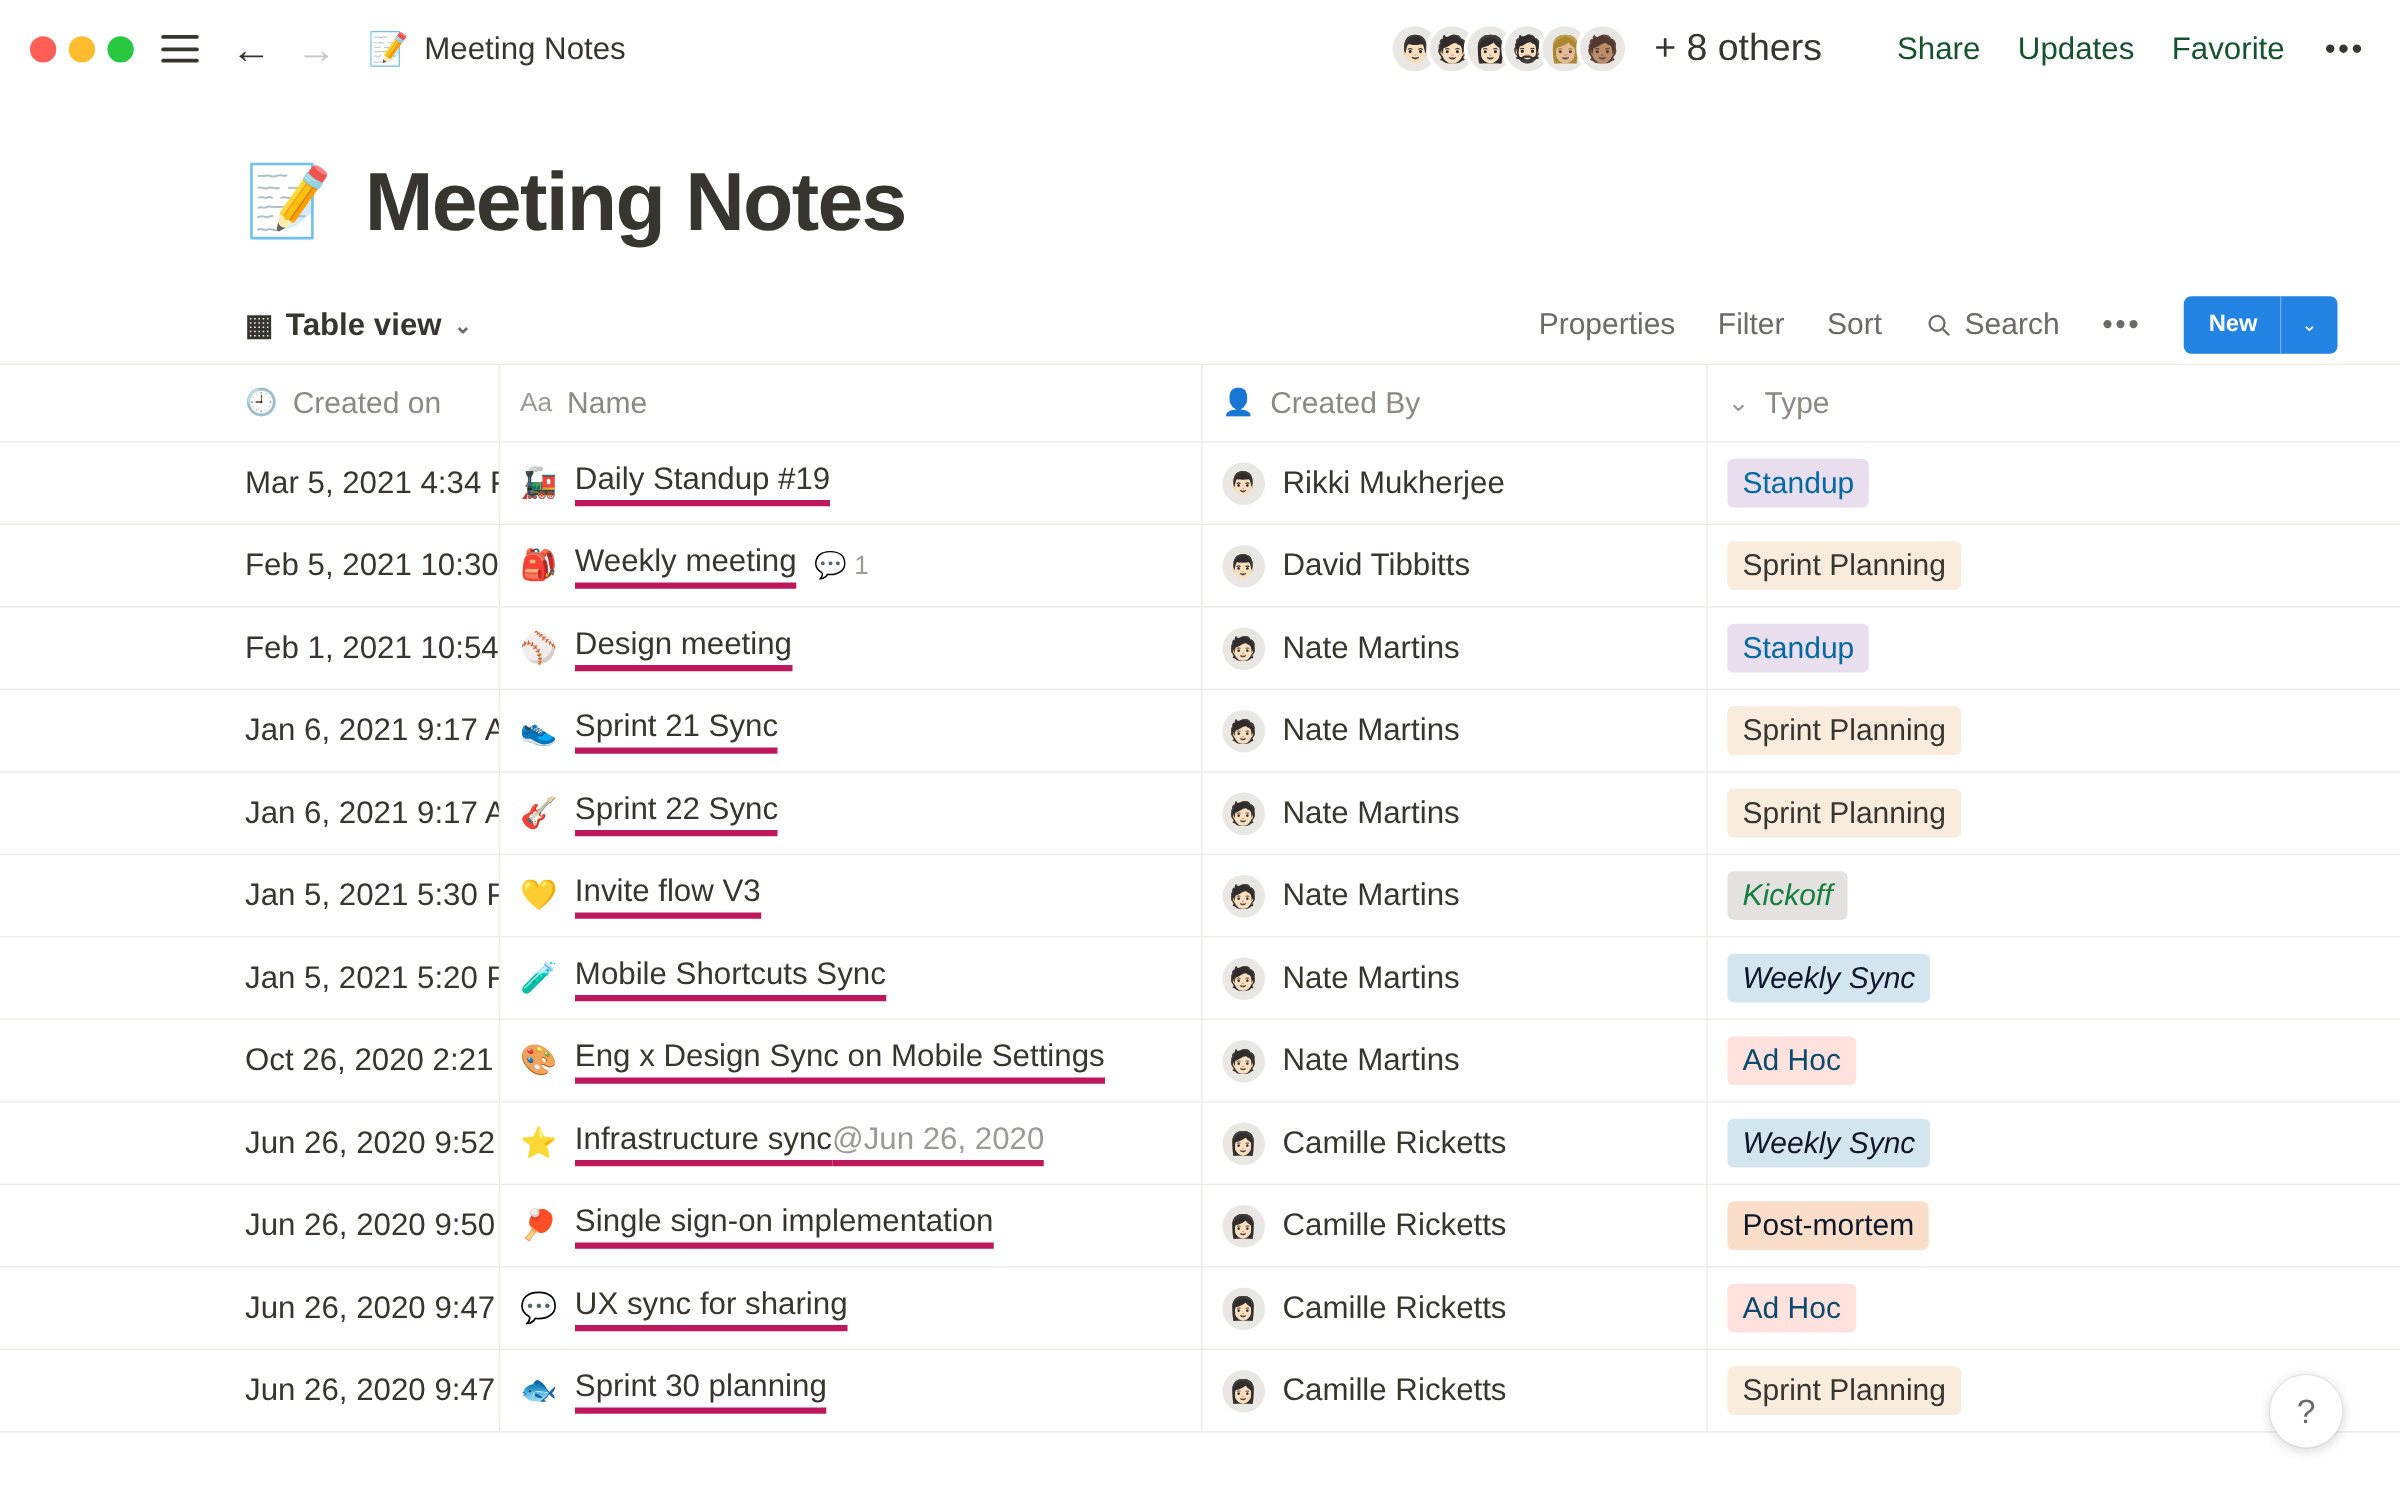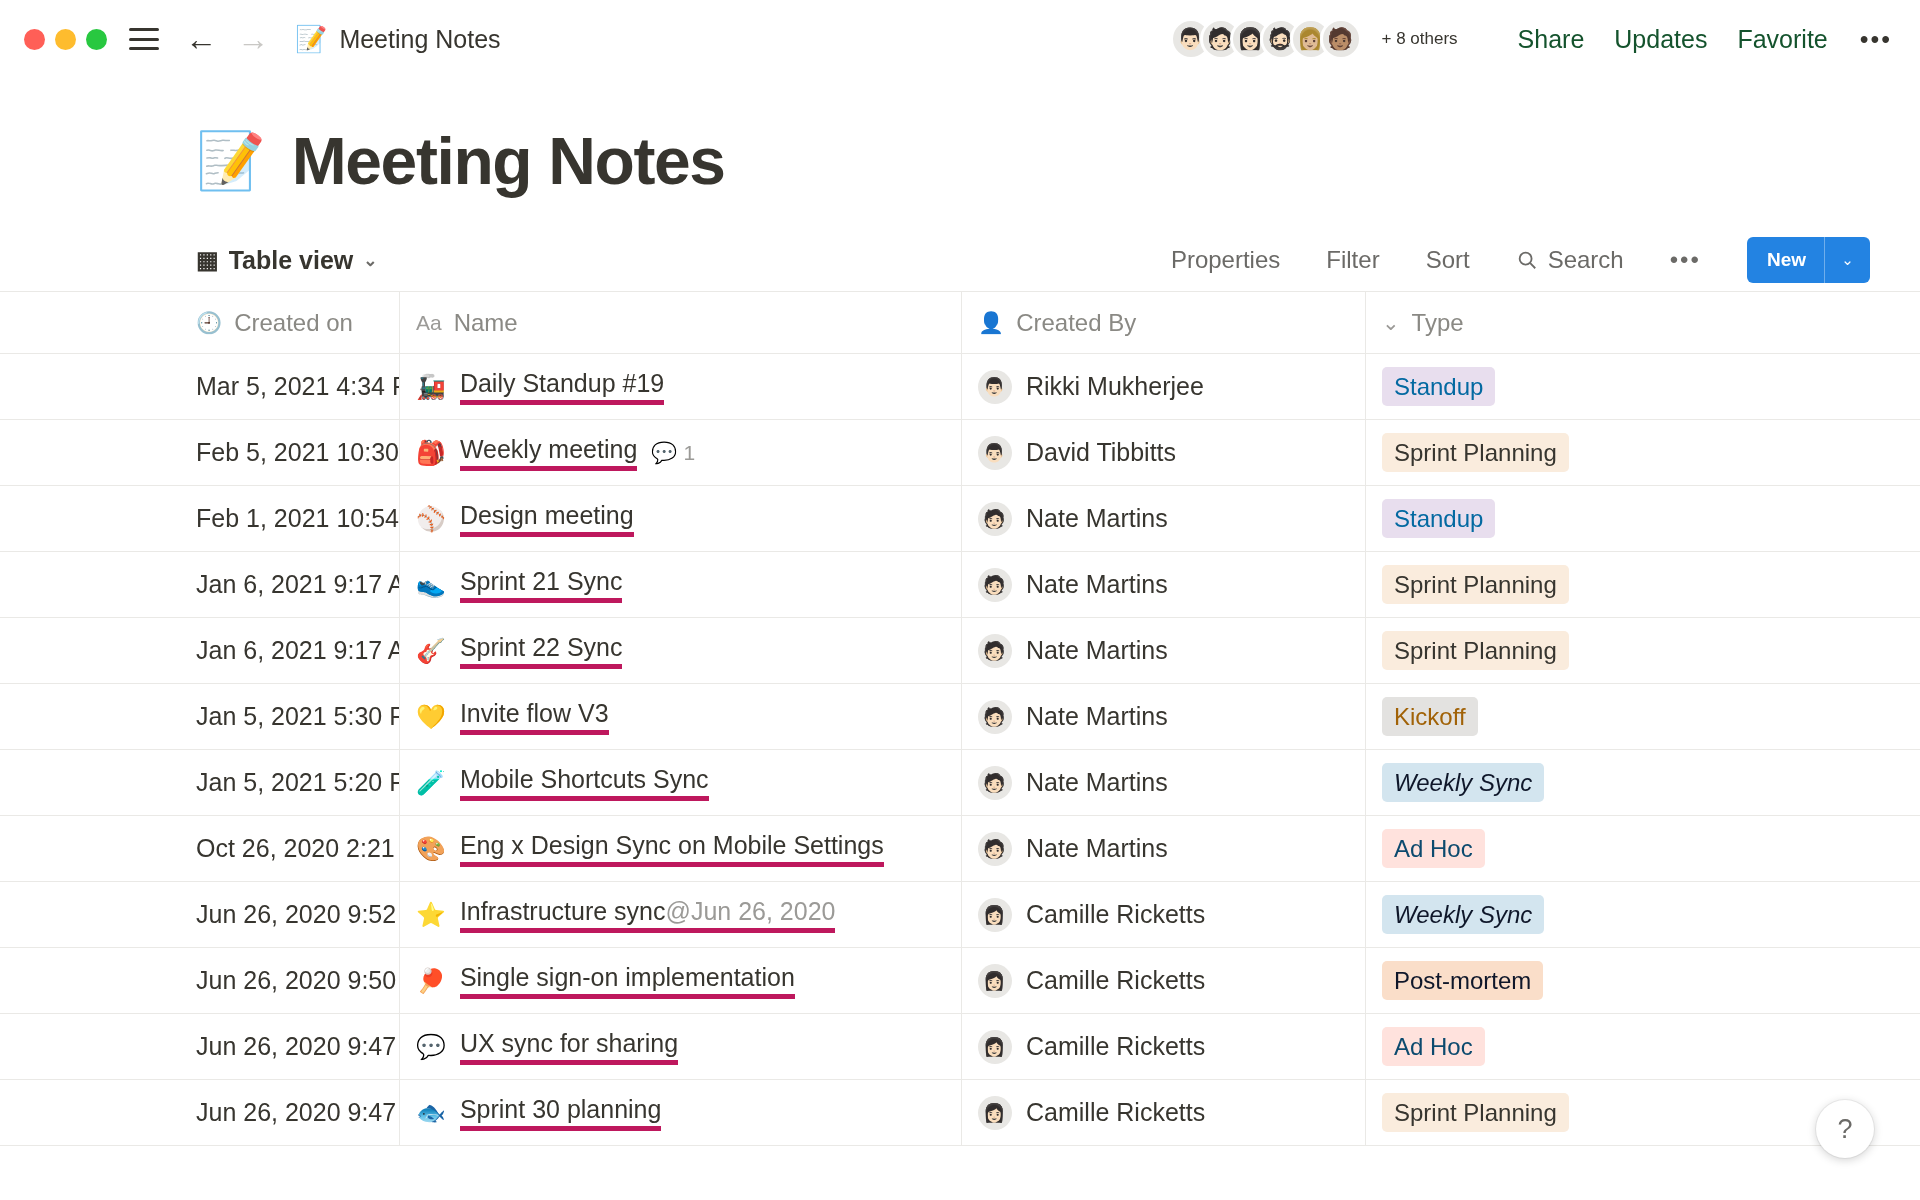--- a/index.html
+++ b/index.html
@@ -63,21 +63,21 @@
   .avatar {
     width: 42px; height: 42px; border-radius: 50%;
     background: #e8e7e4;
     border: 3px solid #ffffff;
     margin-left: -12px;
     display: flex; align-items: center; justify-content: center;
     font-size: 21px;
     overflow: hidden;
   }
   .avatar:first-child { margin-left: 0; }
-  .others { font-size: 17px; color: #37352f; margin: 0 30px 0 6px; }
+  .others { font-size: 30px; color: #37352f; margin: 0 30px 0 6px; }
   .tb-link {
     font-size: 25px;
     color: #14532d;
     margin-left: 30px;
     cursor: pointer;
   }
   .tb-dots { font-size: 25px; margin-left: 32px; letter-spacing: 2px; cursor: pointer; }
 
   
   .content { padding: 0 0 0 0; }
@@ -108,21 +108,21 @@
     font-size: 25px; font-weight: bold; color: #37352f;
     cursor: pointer;
   }
   .view-tab .grid-icon { font-size: 24px; color: #37352f; }
   .chev { font-size: 17px; color: #6b6a67; }
 
   .view-actions {
     margin-left: auto;
     display: flex;
     align-items: center;
-    gap: 12px;
+    gap: 0;
     padding-right: 50px;
   }
   .va-item {
     font-size: 24px;
     color: #6b6a67;
     margin-left: 34px;
     cursor: pointer;
     display: flex; align-items: center; gap: 10px;
   }
   .va-dots { font-size: 24px; color: #6b6a67; margin-left: 34px; letter-spacing: 2px; cursor: pointer;}
@@ -204,21 +204,21 @@
 
   .tag {
     display: inline-block;
     padding: 3px 12px;
     border-radius: 5px;
     font-size: 24px;
     line-height: 1.38;
   }
   .tag-standup        { background: #e8deee; color: #0369a1; }
   .tag-sprintplanning { background: #faecdd; color: #37352f; }
-  .tag-kickoff        { background: #e3e2e0; color: #a16207; }
+  .tag-kickoff        { background: #e3e2e0; color: #15803d; font-style: italic; }
   .tag-weeklysync     { background: #d3e5ef; color: #0f172a; font-style: italic; }
   .tag-adhoc          { background: #ffe2dd; color: #0c4a6e; }
   .tag-postmortem     { background: #fadec9; color: #0f172a; }
 
   
   .help {
     position: absolute;
     right: 46px; bottom: 42px;
     width: 58px; height: 58px;
     border-radius: 50%;

